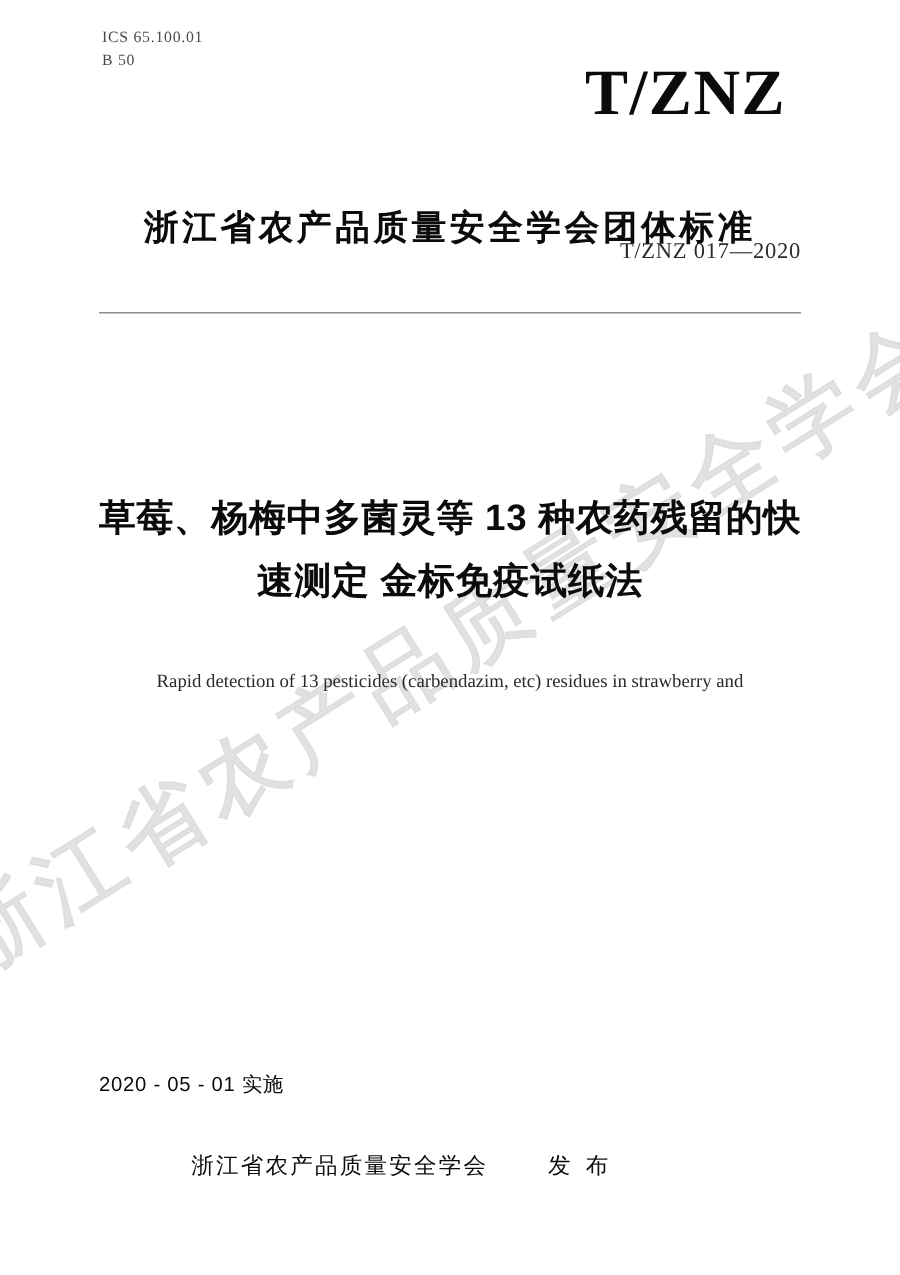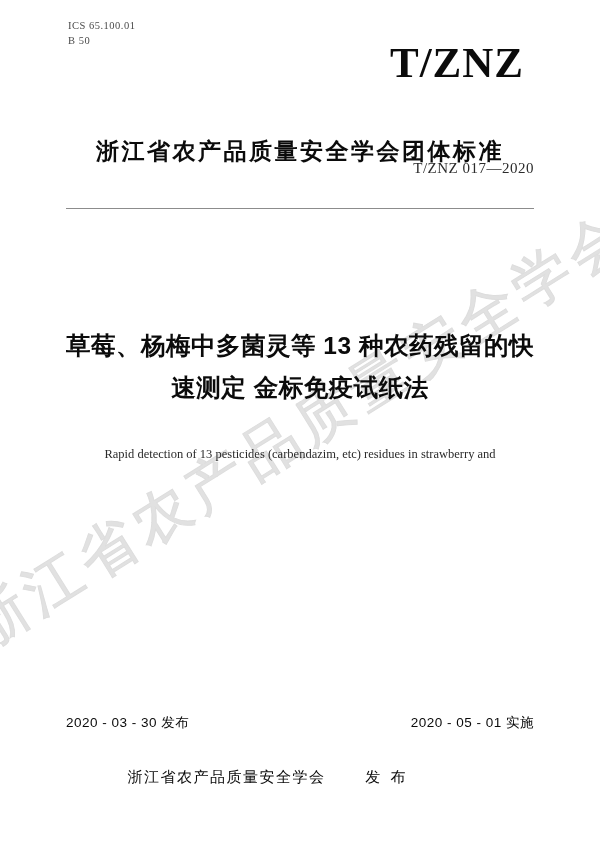--- a/index.html
+++ b/index.html
@@ -201,21 +201,20 @@
     <div class="cn-title">
       <div>草莓、杨梅中多菌灵等 13 种农药残留的快</div>
       <div>速测定    金标免疫试纸法</div>
     </div>
 
     <div class="en-title">
       <div>Rapid detection of 13 pesticides (carbendazim, etc) residues in strawberry and</div>
     </div>
 
     <div class="date-row">
-      <div>2020 - 03 - 30 发布</div>
       <div>2020 - 05 - 01 实施</div>
     </div>
 
     <div class="publisher">
       <span>浙江省农产品质量安全学会</span>
       <span class="pub-word">发 布</span>
     </div>
 
   </div>
 </div>

